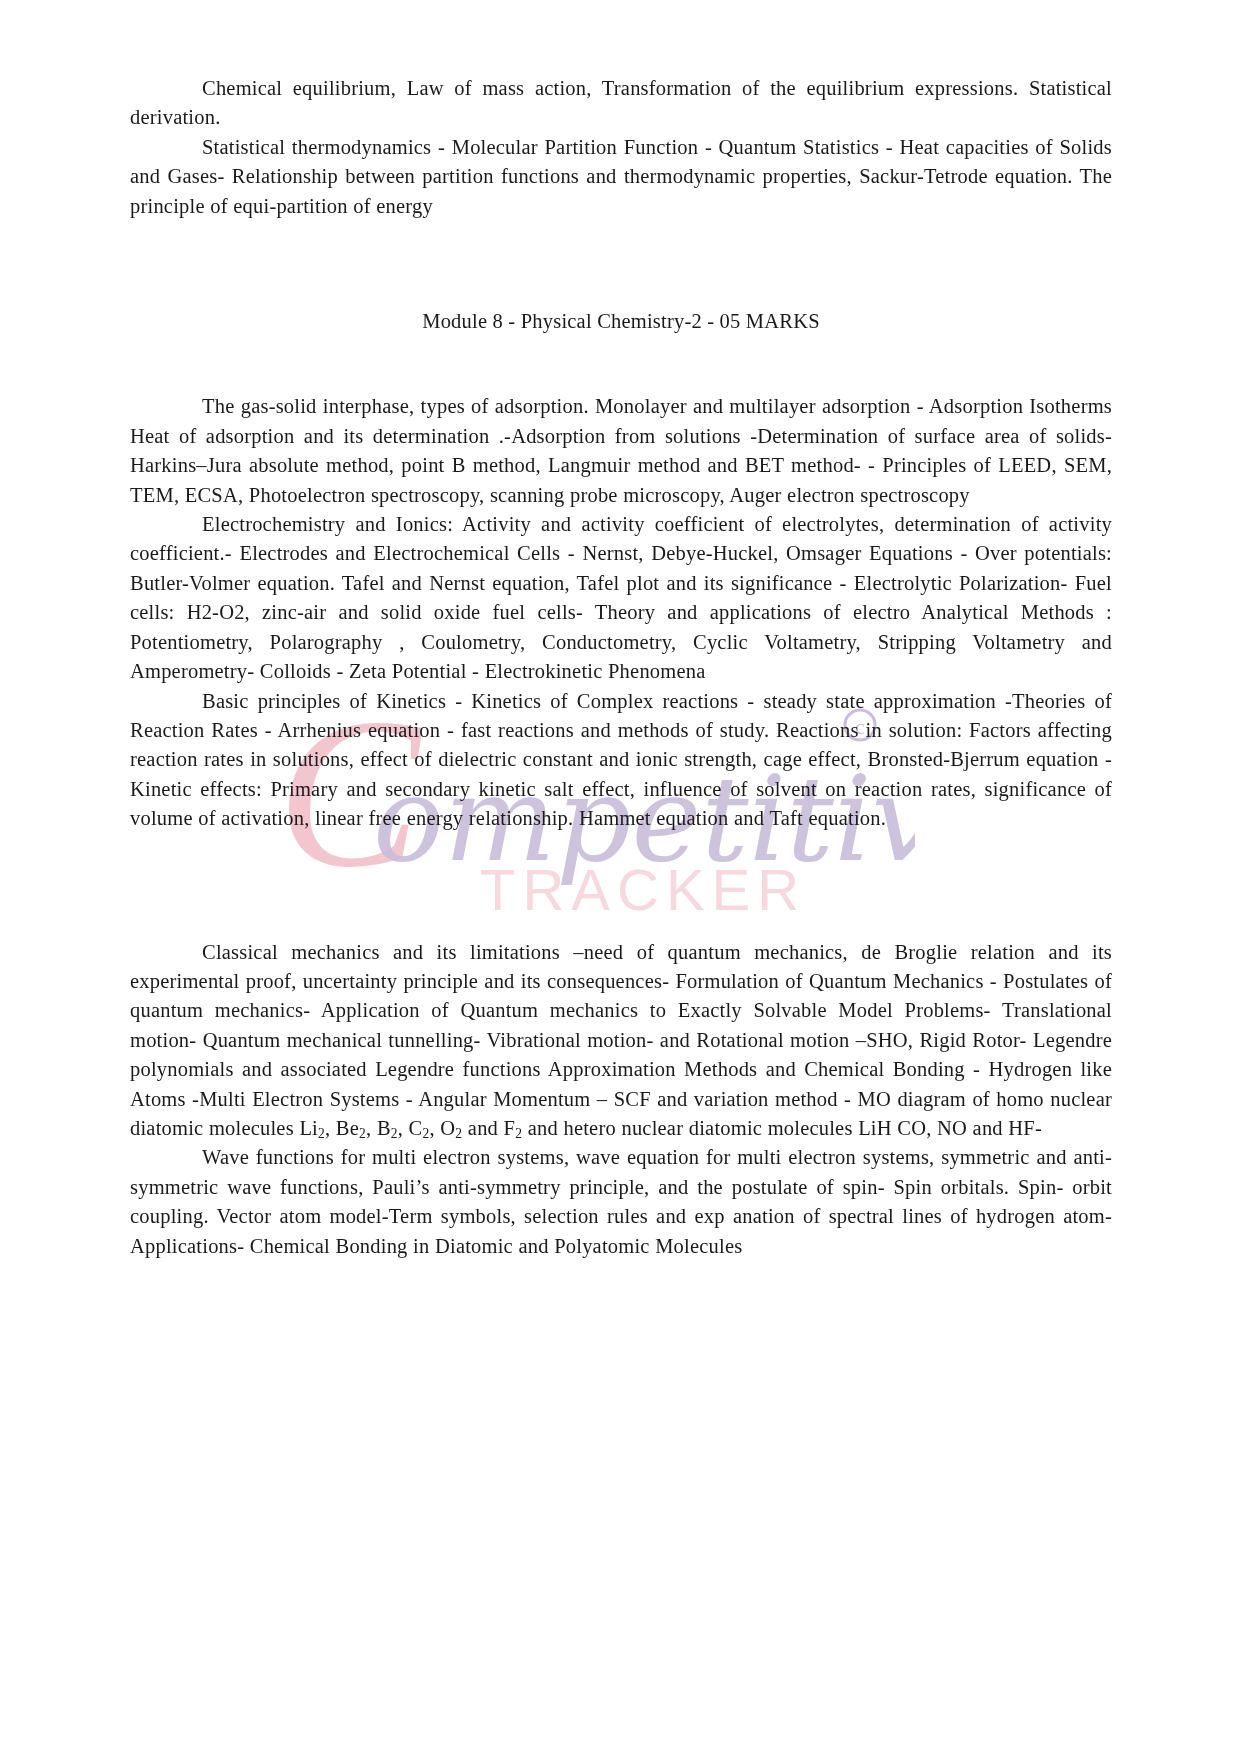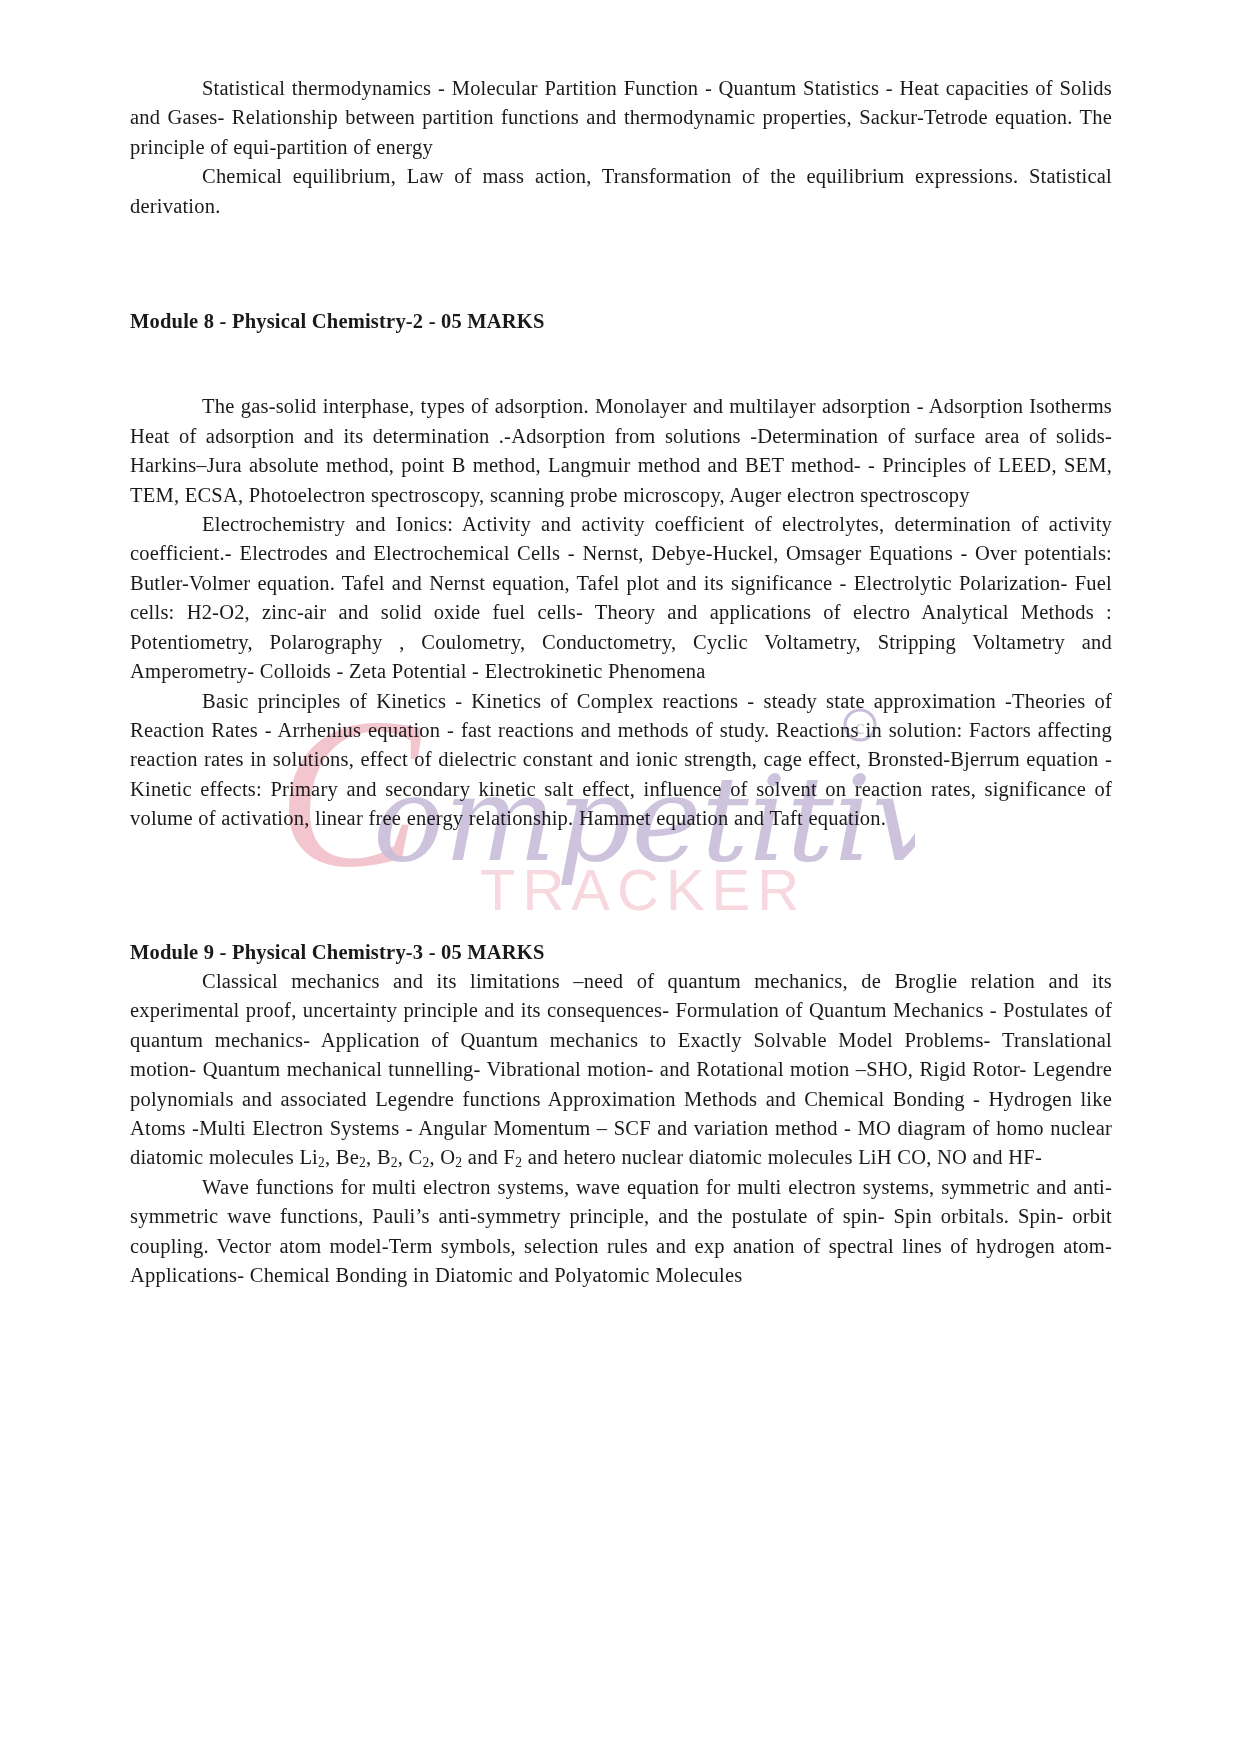--- a/index.html
+++ b/index.html
@@ -48,24 +48,24 @@
     text-justify: inter-word;
     font-size: 20.5px;
     line-height: 29.4px;
     text-indent: 72px;
     letter-spacing: 0.01em;
     word-spacing: 0.01em;
   }
 
   h2.module-heading {
     margin: 0;
-    text-align: left;
+    text-align: center;
     font-size: 20.5px;
     line-height: 29.4px;
-    font-weight: bold;
+    font-weight: normal;
     letter-spacing: 0.01em;
   }
   .gap-md { height: 56px; }
   .gap-lg { height: 86px; }
   .gap-xl { height: 104px; }
 
   sub {
     font-size: 0.66em;
     line-height: 0;
     vertical-align: -0.22em;
@@ -93,39 +93,38 @@
       </g>
 
       <g>
         <text x="225" y="220" font-family="'Liberation Sans', sans-serif" font-size="58" letter-spacing="7" fill="#f7d8de">TRACKER</text>
       </g>
     </svg>
   </div>
 
   <div id="content">
 
+    <p class="para">Chemical equilibrium, Law of mass action, Transformation of the equilibrium expressions. Statistical derivation.</p>
+
     <p class="para">Statistical thermodynamics  - Molecular Partition Function - Quantum Statistics - Heat capacities of Solids and Gases- Relationship between partition functions and thermodynamic properties, Sackur-Tetrode equation. The principle of equi-partition of energy</p>
-
-    <p class="para">Chemical equilibrium, Law of mass action, Transformation of the equilibrium expressions. Statistical derivation.</p>
 
     <div class="gap-lg"></div>
 
     <h2 class="module-heading">Module 8   -   Physical Chemistry-2  -  05 MARKS</h2>
 
     <div class="gap-md"></div>
 
     <p class="para">The gas-solid interphase, types of adsorption. Monolayer and multilayer adsorption - Adsorption Isotherms Heat of adsorption and its determination .-Adsorption from solutions -Determination of surface area of solids-Harkins–Jura absolute method, point B method, Langmuir method and BET method- - Principles of LEED,  SEM, TEM, ECSA, Photoelectron spectroscopy, scanning probe microscopy, Auger  electron spectroscopy</p>
 
     <p class="para">Electrochemistry and Ionics: Activity and activity coefficient of electrolytes, determination of activity coefficient.- Electrodes and Electrochemical Cells - Nernst, Debye-Huckel, Omsager Equations - Over potentials: Butler-Volmer equation. Tafel and Nernst equation, Tafel plot and its significance - Electrolytic Polarization-  Fuel cells: H2-O2, zinc-air and solid oxide fuel cells- Theory and applications of electro Analytical Methods : Potentiometry, Polarography , Coulometry, Conductometry, Cyclic Voltametry, Stripping Voltametry and Amperometry- Colloids - Zeta Potential - Electrokinetic Phenomena</p>
 
     <p class="para">Basic principles of Kinetics - Kinetics of Complex reactions - steady state approximation -Theories of Reaction Rates - Arrhenius equation - fast reactions and methods of study. Reactions in solution: Factors affecting reaction rates in solutions, effect of dielectric constant and ionic strength, cage effect, Bronsted-Bjerrum equation - Kinetic effects: Primary and secondary kinetic salt effect, influence of solvent on reaction rates, significance of volume of activation, linear free energy relationship. Hammet equation and Taft equation.</p>
 
 
     <div class="gap-xl"></div>
 
-    <h2 class="module-heading">Module 9  -  Physical Chemistry-3  -   05 MARKS</h2>
 
     <p class="para"><span>Classical mechanics and its limitations –need of quantum mechanics, de Broglie relation and  its experimental proof, uncertainty principle and its consequences- Formulation of Quantum Mechanics - Postulates of quantum mechanics- Application of Quantum mechanics to Exactly Solvable Model Problems- Translational motion- Quantum mechanical tunnelling-  Vibrational motion- and Rotational motion –SHO,  Rigid Rotor-  Legendre polynomials and associated Legendre functions Approximation Methods  and Chemical Bonding - Hydrogen like Atoms -Multi Electron Systems - Angular Momentum – SCF and variation method - MO diagram of homo nuclear diatomic molecules Li</span><sub>2</sub><span>, Be</span><sub>2</sub><span>, B</span><sub>2</sub><span>, C</span><sub>2</sub><span>, O</span><sub>2</sub><span> and F</span><sub>2</sub><span> and hetero nuclear diatomic molecules LiH CO, NO and HF-</span></p>
 
     <p class="para">Wave functions for multi electron systems, wave equation for multi electron systems, symmetric and anti- symmetric wave functions, Pauli’s anti-symmetry principle, and the postulate of spin-  Spin orbitals. Spin- orbit coupling. Vector atom model-Term symbols, selection rules and exp anation of spectral lines of hydrogen atom- Applications- Chemical Bonding in Diatomic and Polyatomic Molecules</p>
 
   </div>
 </div>
 
 </body></html>

